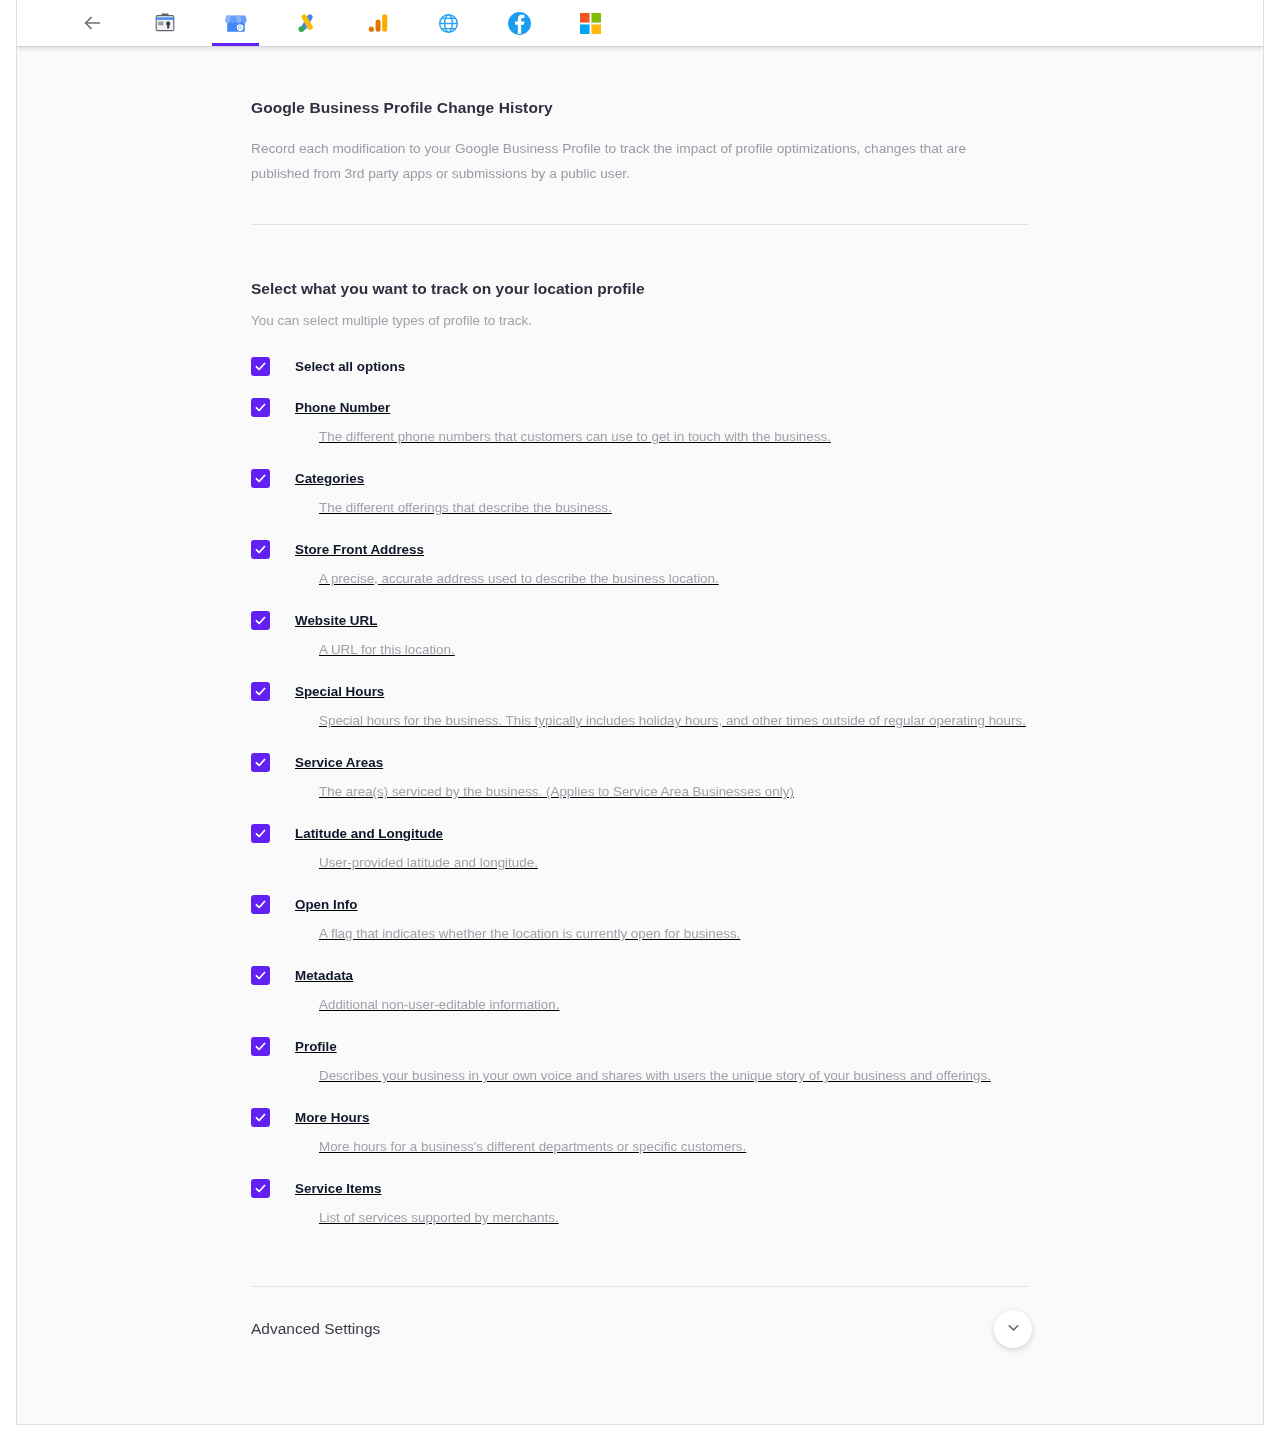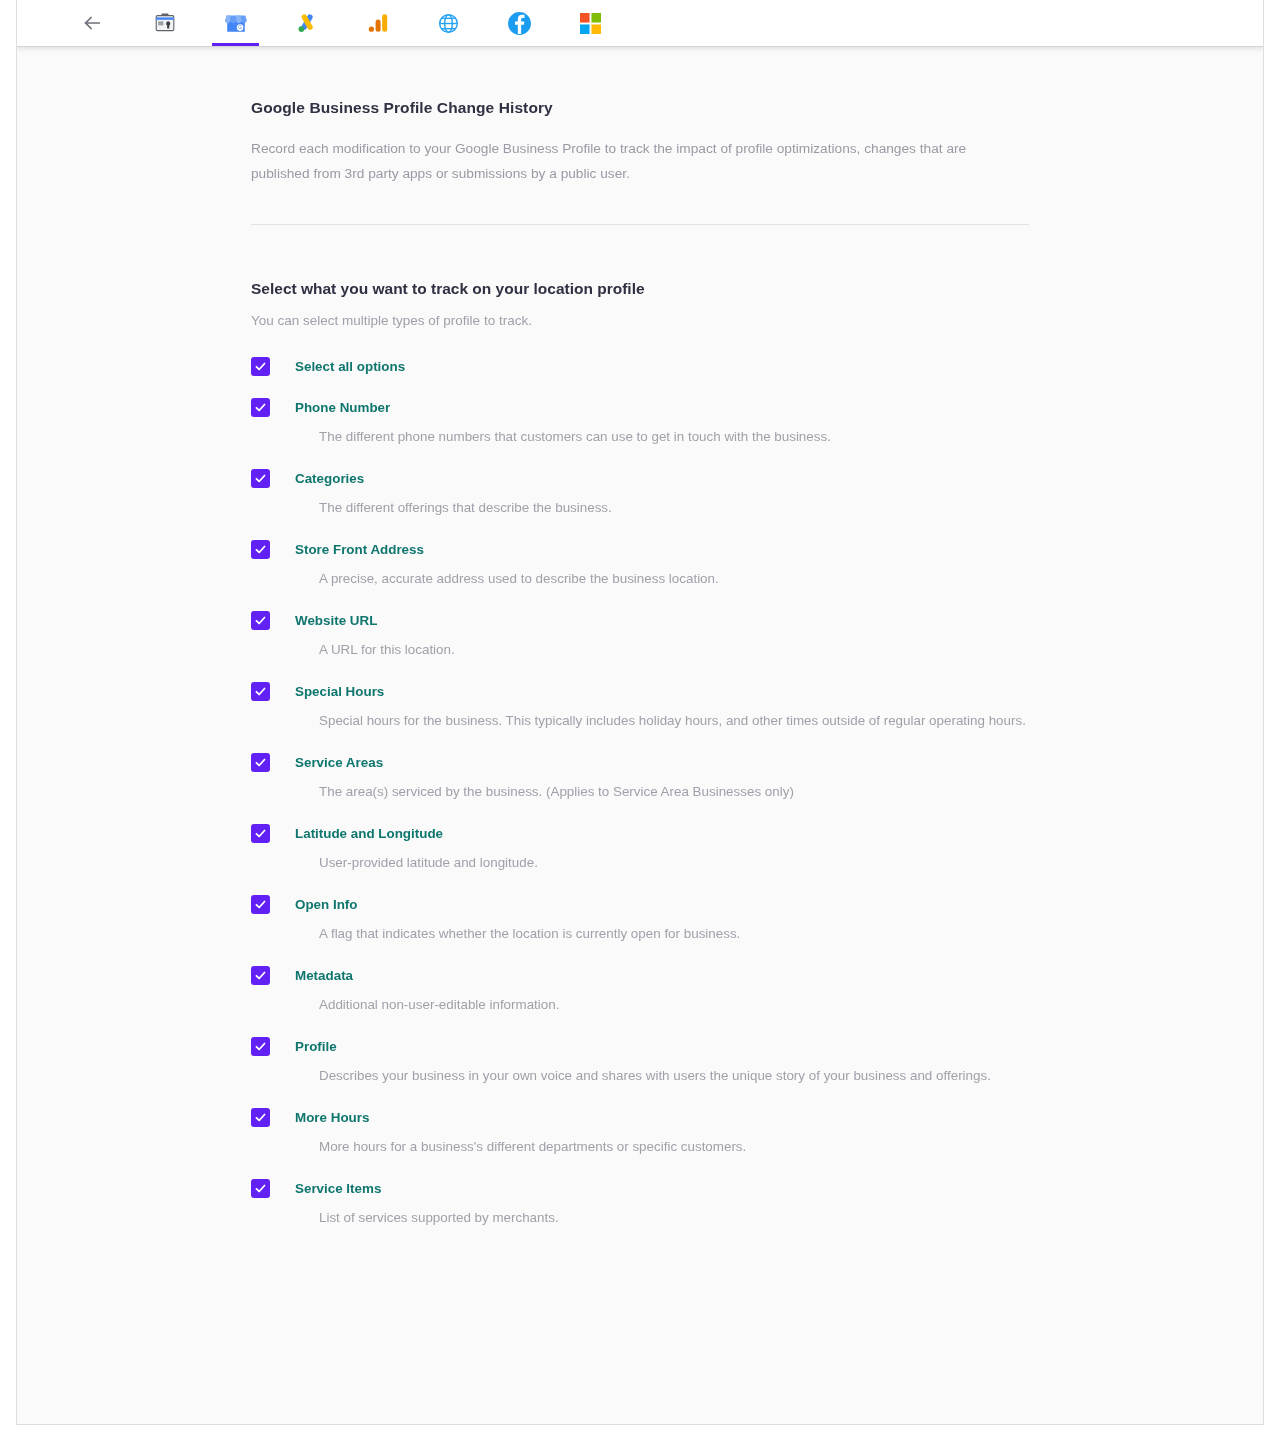--- a/index.html
+++ b/index.html
@@ -95,39 +95,39 @@
     margin-bottom: 28px;
   }
 
   
   .opt-list { display: block; }
   .opt-row {
     display: flex;
     align-items: flex-start;
     margin-bottom: 0;
   }
-  .opt-row + .opt-row { margin-top: 21px; }
+  .opt-row + .opt-row { margin-top: 21px; text-decoration: underline; }
   .cb {
     width: 19px;
     height: 19px;
     min-width: 19px;
     border-radius: 3px;
     background: #6121f5;
     display: flex;
     align-items: center;
     justify-content: center;
     margin-top: 1px;
     cursor: pointer;
   }
   .cb svg { display: block; }
   .opt-text { margin-left: 25px; }
   .opt-label {
     font-size: 13.4px;
     font-weight: bold;
-    color: #0f766e;
+    color: #0f172a;
     line-height: 19px;
     padding-top: 1px;
   }
   .opt-desc {
     font-size: 13.4px;
     color: #a0a0ab;
     line-height: 20px;
     margin-top: 10px;
     margin-left: 24px;
   }
@@ -406,16 +406,30 @@
                 </svg>
               </div>
               <div class="opt-text">
                 <div class="opt-label">Service Items</div>
                 <div class="opt-desc">List of services supported by merchants.</div>
               </div>
             </div>
           </div>
       </div>
 
+      <div class="adv-wrap">
+        <div class="adv-bar"></div>
+        <div class="adv-row">
+          <div class="adv-title">Advanced Settings</div>
+          <div class="adv-toggle">
+            <span>
+              <svg width="17" height="17" viewBox="0 0 24 24" fill="none" stroke="#5f6370" stroke-width="2.2" stroke-linecap="round" stroke-linejoin="round">
+                <polyline points="6,9.5 12,15.5 18,9.5"></polyline>
+              </svg>
+            </span>
+          </div>
+        </div>
+
+      </div>
 
     </div>
   </div>
 </div>
 
 </body></html>

